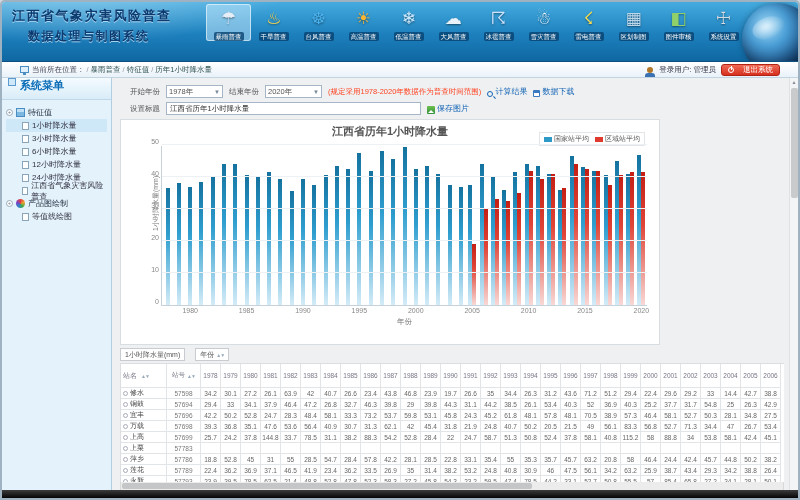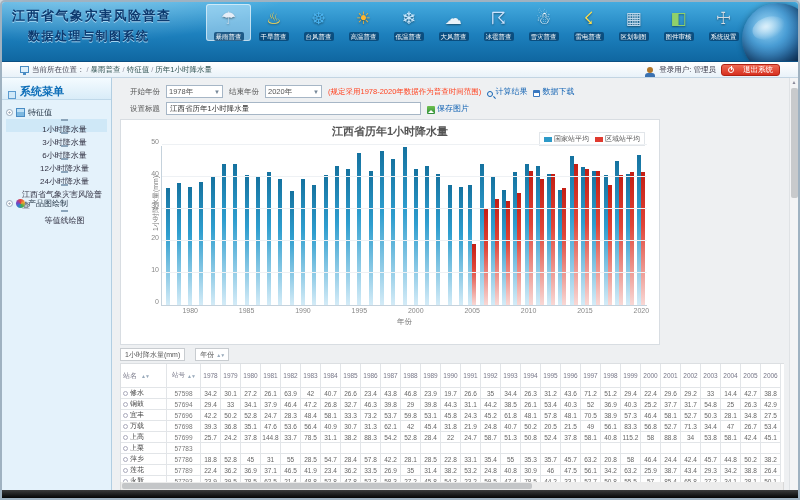--- a/index.html
+++ b/index.html
@@ -50,33 +50,33 @@
   .logout-btn { display:flex; align-items:center; gap:9px; height:12px; padding:0 6px;
     background:linear-gradient(180deg,#ef6a54,#d7301f); border:1px solid #b02315; border-radius:3px;
     color:#fff; font-size:7.5px; cursor:pointer; }
   .pwr { width:6px; height:6px; border:1px solid #fff; border-radius:50%; position:relative; }
   .pwr::after { content:""; position:absolute; left:2px; top:-2px; width:1px; height:4px; background:#fff; }
 
   
   .main { display:flex; height:428px; position:relative; background:#eef0f2; }
 
   .sidebar { width:112px; background:#e4f2fb; border-right:1px solid #b2cee2; }
-  .side-title { height:22px; display:flex; align-items:flex-end; gap:4px; padding:0 6px;
+  .side-title { height:22px; display:flex; align-items:flex-start; gap:4px; padding:0 6px;
     background:linear-gradient(180deg,#f4fbff,#d9ecf8); border-bottom:1px solid #bfd8e9;
     color:#0d6eb8; font-size:11px; font-weight:bold; }
   .side-title-icon { width:8px; height:8px; border:1px solid #5b9bd0; background:#cfe8f8; }
   .tree { padding:6px 4px; }
   .tree-node { display:flex; align-items:center; gap:3px; height:13px; font-size:8px; color:#234; cursor:pointer; }
   .tgl { width:7px; height:7px; border:1px solid #9ab; border-radius:50%; font-size:6px; line-height:5px;
     text-align:center; color:#789; background:#fff; }
   .gicon { width:9px; height:9px; }
   .gicon.g0 { border:1px solid #4a8cc4; background:linear-gradient(180deg,#bfe0f5 50%,#7db8e0 50%); }
   .gicon.g1 { border-radius:50%; background:conic-gradient(#e04040,#f0a030,#3fae4a,#2f7fd0,#8040c0,#e04040); }
   .tree-leaf { display:flex; align-items:center; gap:3px; height:13px; font-size:8px; color:#334;
-    padding-left:16px; cursor:pointer;flex-direction:column; }
+    padding-left:16px; cursor:pointer; }
   .tree-leaf.sel { background:#cfe8f7; }
   .licon { width:7px; height:8px; border:1px solid #8aa4ba; background:#fff; }
 
   .content { flex:1; position:relative; padding:2px 14px 0 4px; }
 
   
   .filters { padding:3px 0 2px 14px; }
   .frow { display:flex; align-items:center; height:17px; gap:6px; font-size:7.5px; color:#555; }
   .select { width:57px; height:13px; border:1px solid #a6b6c6; background:#fff; display:flex;
     align-items:center; justify-content:space-between; padding:0 2px; cursor:pointer; }

